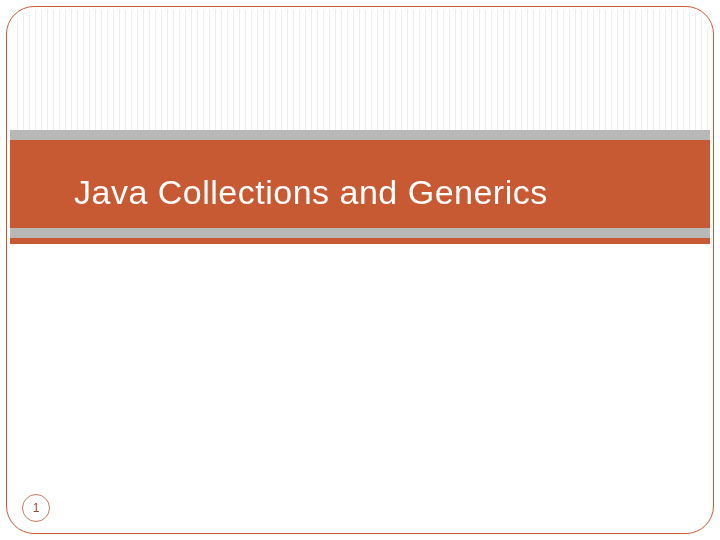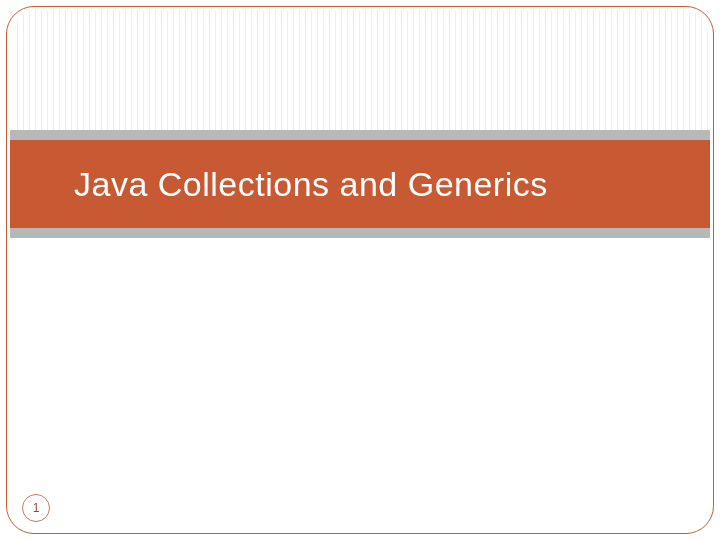--- a/index.html
+++ b/index.html
@@ -54,21 +54,21 @@
       left: 0;
       right: 0;
       height: 10px;
       background: #b8b8b8;
     }
     .orange-bar {
       position: absolute;
       top: 10px;
       left: 0;
       right: 0;
-      height: 88px;
+      height: 104px;
       background: #c75a33;
       display: flex;
       align-items: center;
       padding-left: 64px;
     }
     .title-text {
       color: #ffffff;
       font-size: 34px;
       font-weight: 400;
       letter-spacing: 0.5px;

